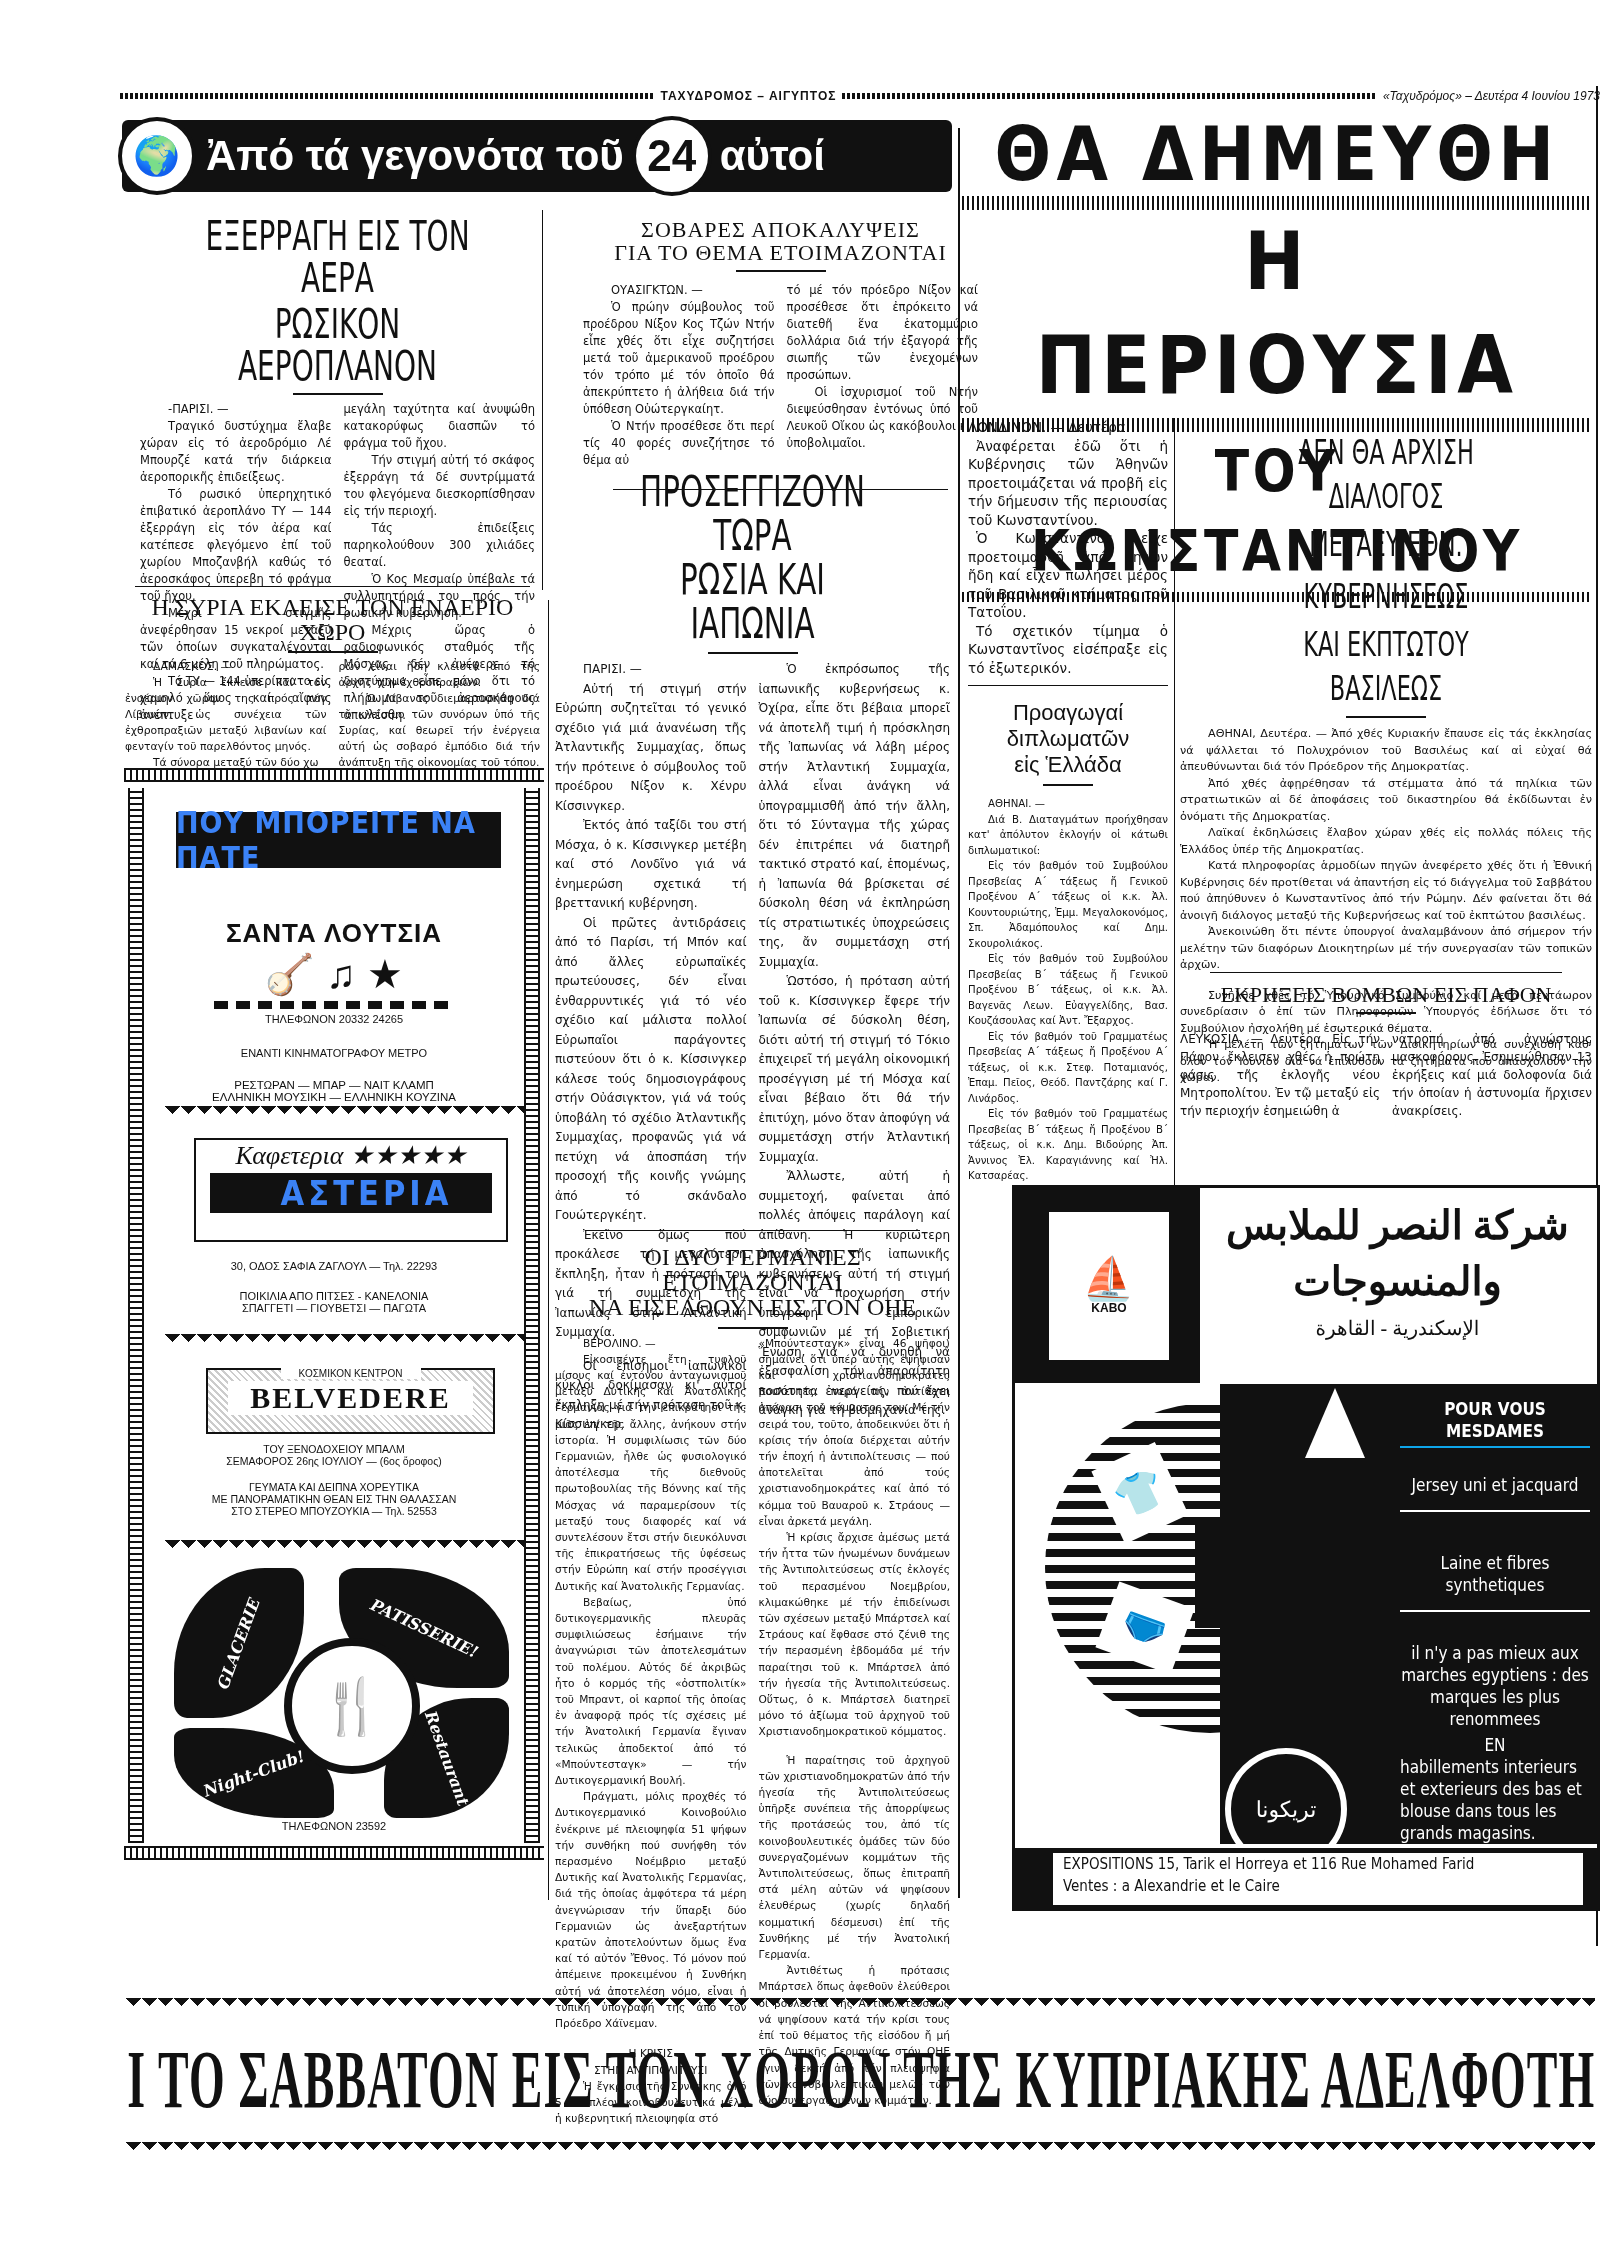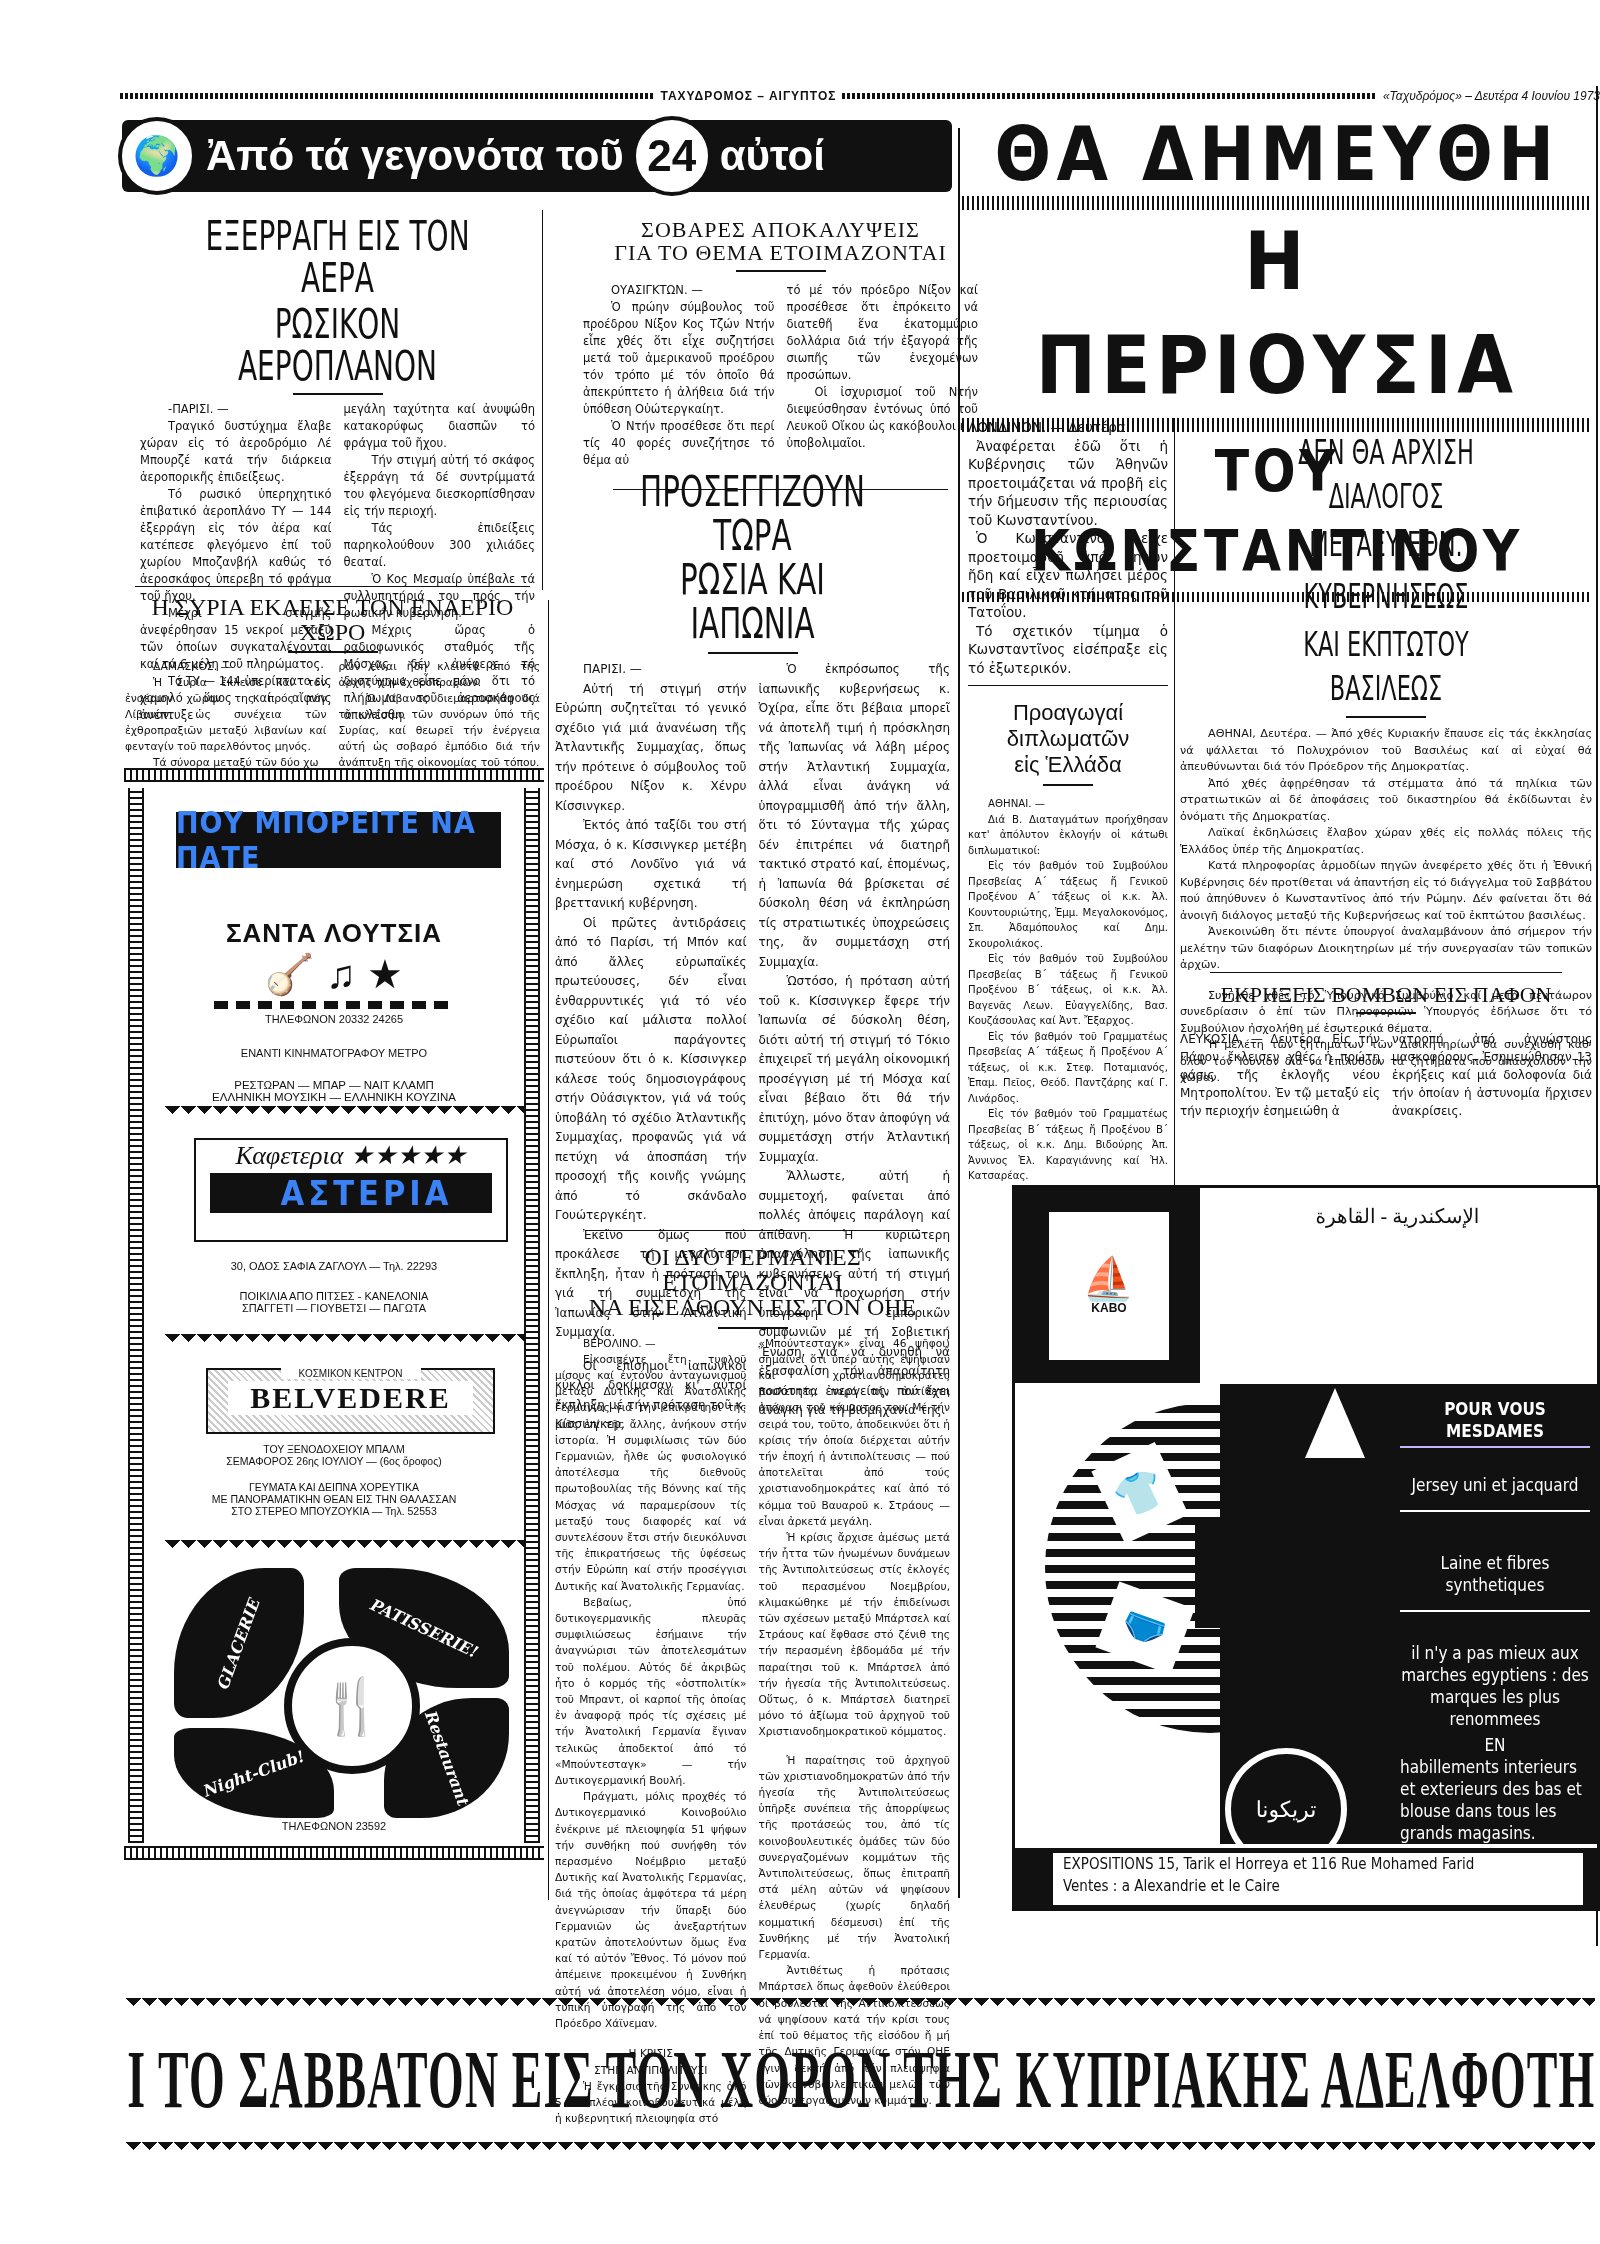--- a/index.html
+++ b/index.html
@@ -288,32 +288,33 @@
 </div>
 
 <div class="abs" style="left:1012px;top:1185px;width:582px;height:720px;border:3px solid #111;background:#fff;">
   <div class="abs" style="left:0;top:0;width:185px;height:195px;background:#111;">
     <div class="abs" style="left:32px;top:22px;width:120px;height:148px;background:#fff;border:2px solid #111;display:flex;flex-direction:column;align-items:center;justify-content:center;">
       <div style="font-size:42px;line-height:44px;">⛵</div>
       <div class="sans" style="font-size:12px;font-weight:bold;">KABO</div>
     </div>
   </div>
   <div class="abs" style="left:190px;top:10px;width:385px;text-align:center;">
+    <div class="serif" style="font-size:40px;line-height:56px;font-weight:bold;direction:rtl;">شركة النصر للملابس والمنسوجات</div>
     <div class="serif" style="font-size:20px;direction:rtl;margin-top:6px;">الإسكندرية - القاهرة</div>
   </div>
   <div class="abs" style="left:0;top:196px;width:200px;height:390px;background:#fff;"></div>
   <div class="abs" style="left:30px;top:215px;width:330px;height:330px;border-radius:50%;background:repeating-linear-gradient(0deg,#111 0 8px,#fff 8px 16px);">
     <div class="abs" style="left:60px;top:50px;width:70px;height:80px;background:#fff;transform:rotate(-25deg);display:flex;align-items:center;justify-content:center;font-size:40px;">👕</div>
     <div class="abs" style="left:150px;top:115px;width:90px;height:110px;background:#111;display:flex;align-items:center;justify-content:center;font-size:46px;color:#fff;">🎽</div>
     <div class="abs" style="left:60px;top:190px;width:80px;height:70px;background:#fff;transform:rotate(20deg);display:flex;align-items:center;justify-content:center;font-size:36px;">🩲</div>
   </div>
   <div class="abs invert" style="left:205px;top:196px;width:377px;height:460px;"></div>
   <div class="abs" style="left:290px;top:200px;width:60px;height:70px;background:#fff;clip-path:polygon(50% 0,100% 100%,0 100%);"></div>
   <div class="abs cond" style="left:385px;top:210px;width:190px;color:#fff;text-align:center;font-size:17px;line-height:22px;">
-    <div style="font-weight:bold;border-bottom:2px solid #c4b5fd;padding-bottom:4px;">POUR VOUS MESDAMES</div>
+    <div style="font-weight:bold;border-bottom:2px solid #0ea5e9;padding-bottom:4px;">POUR VOUS MESDAMES</div>
     <div style="margin-top:26px;border-bottom:2px solid #fff;padding-bottom:14px;">Jersey uni et jacquard</div>
     <div style="margin-top:40px;border-bottom:2px solid #fff;padding-bottom:14px;">Laine et fibres synthetiques</div>
     <div style="margin-top:30px;">il n'y a pas mieux aux marches egyptiens : des marques les plus renommees</div>
     <div style="margin-top:4px;">EN</div>
     <div style="text-align:left;">habillements interieurs et exterieurs des bas et blouse dans tous les grands magasins.</div>
   </div>
   <div class="abs" style="left:210px;top:560px;width:110px;height:110px;border-radius:50%;border:6px solid #fff;display:flex;align-items:center;justify-content:center;color:#fff;font-size:22px;font-family:'DejaVu Serif',serif;">تريكونا</div>
   <div class="abs invert" style="left:0;top:660px;width:582px;height:60px;"></div>
   <div class="abs cond" style="left:38px;top:665px;width:520px;height:52px;background:#fff;font-size:15px;line-height:22px;padding-left:10px;">
     <div>EXPOSITIONS 15, Tarik el Horreya et 116 Rue Mohamed Farid</div>

